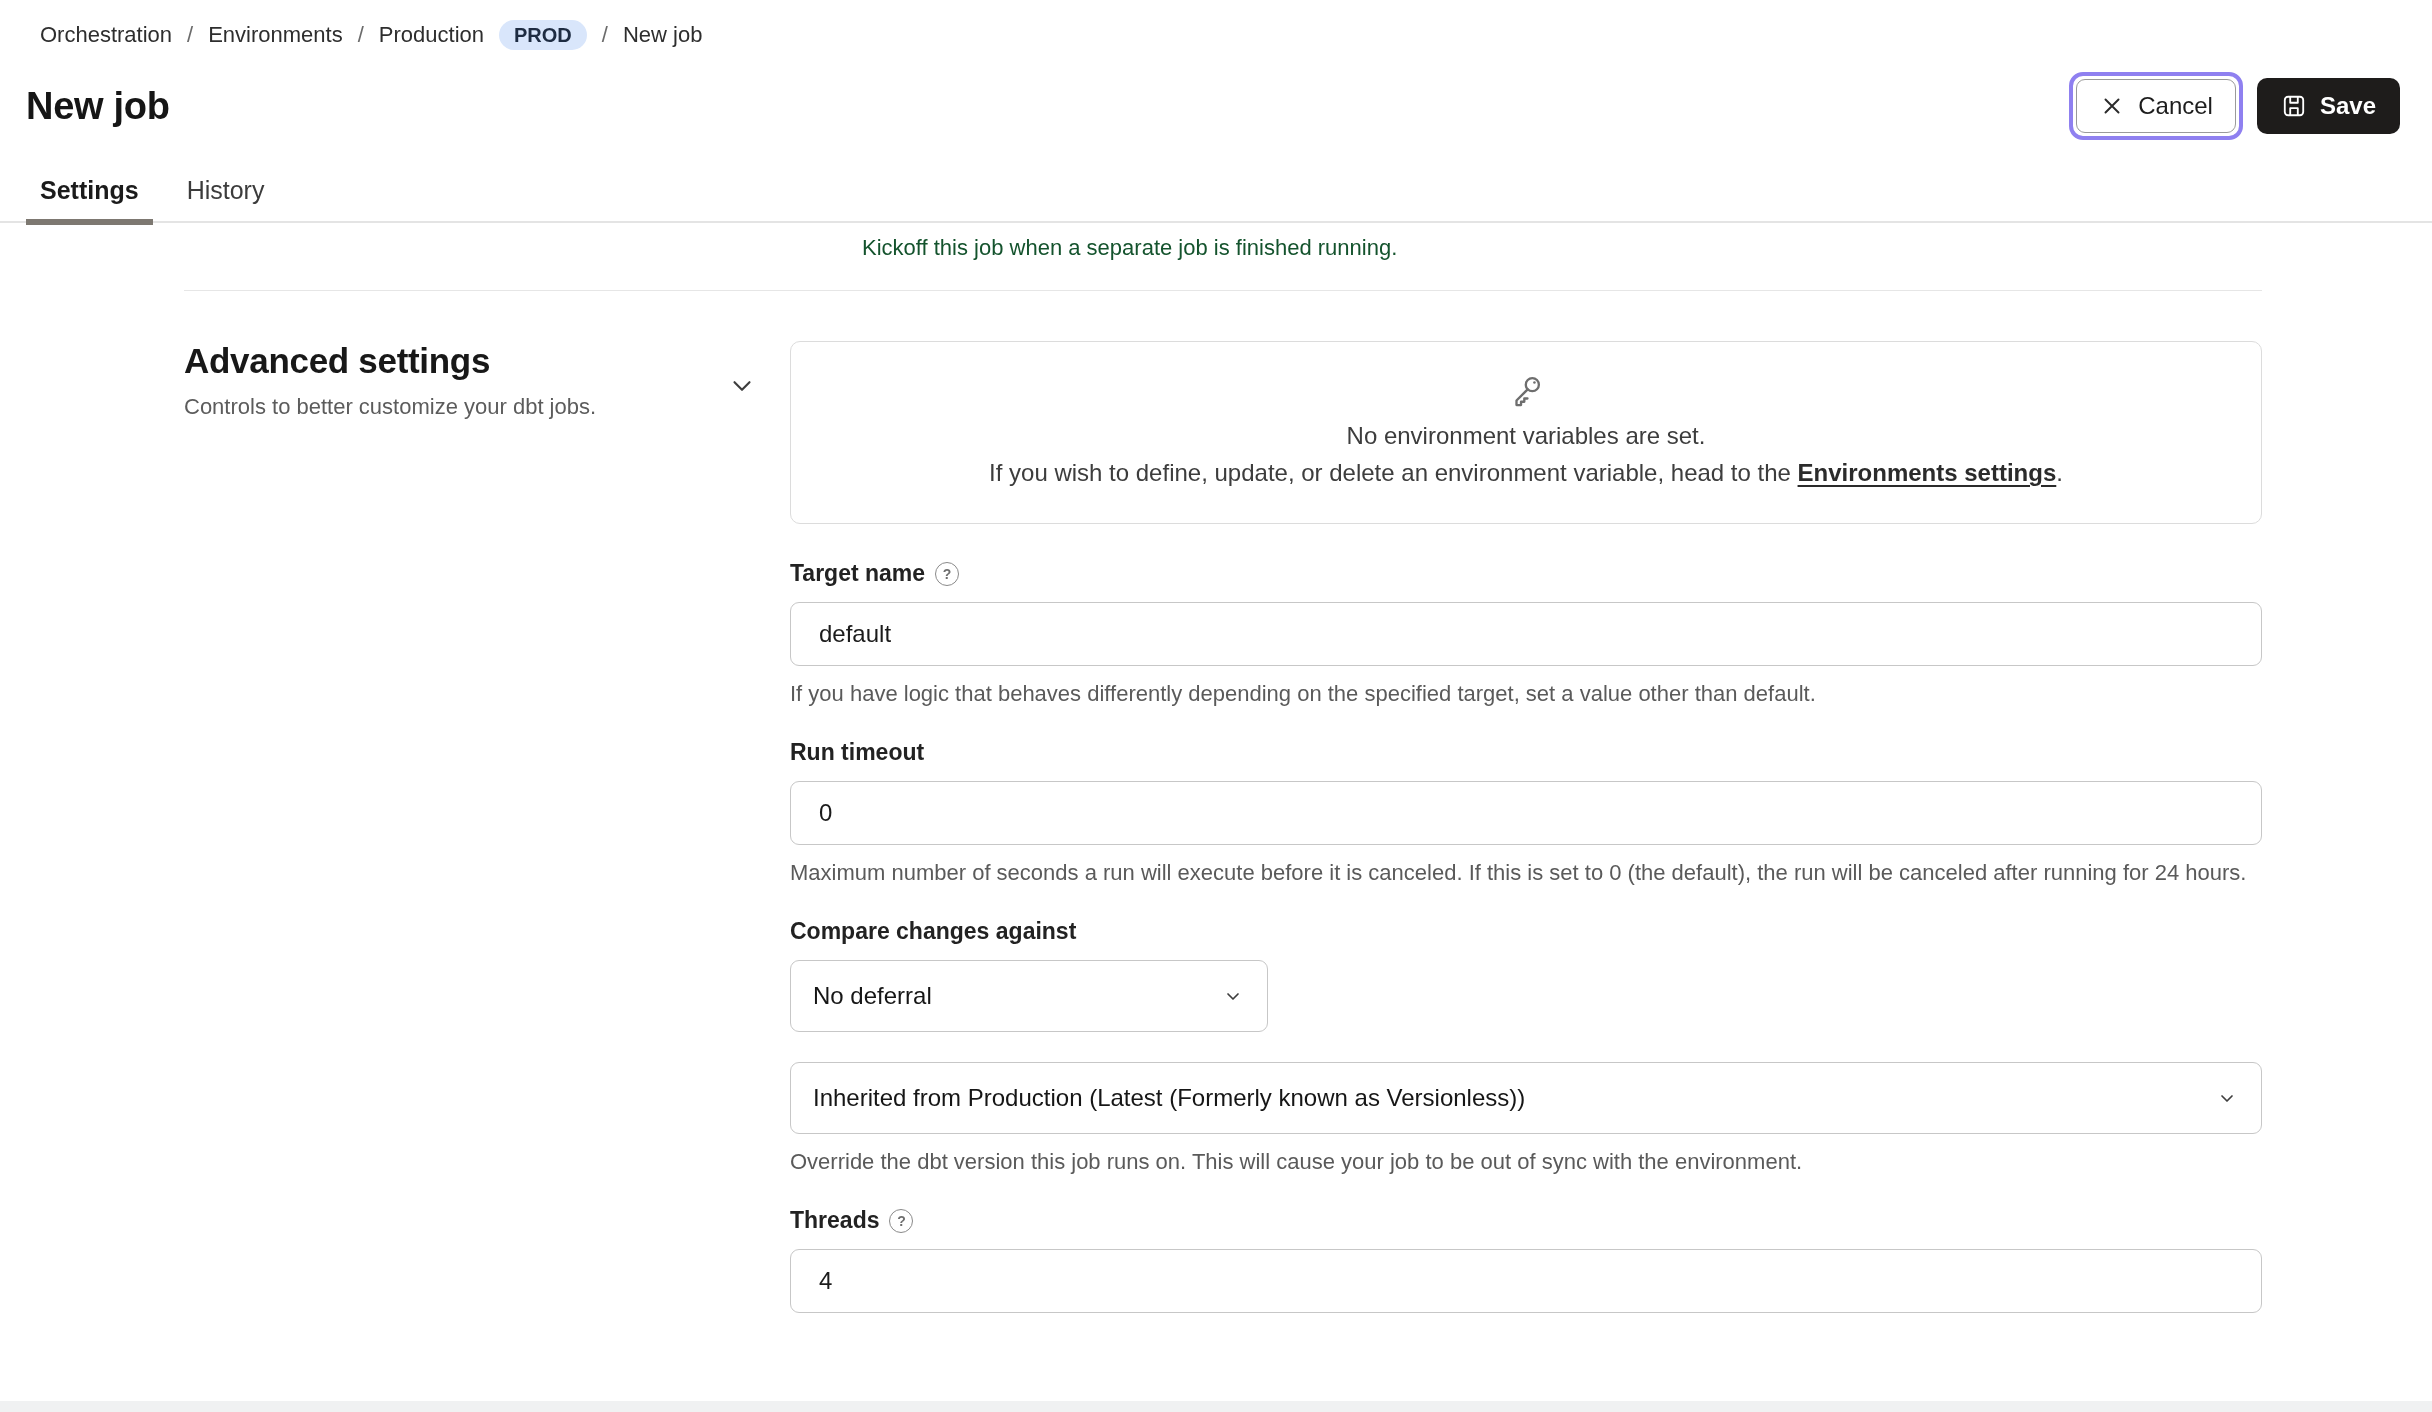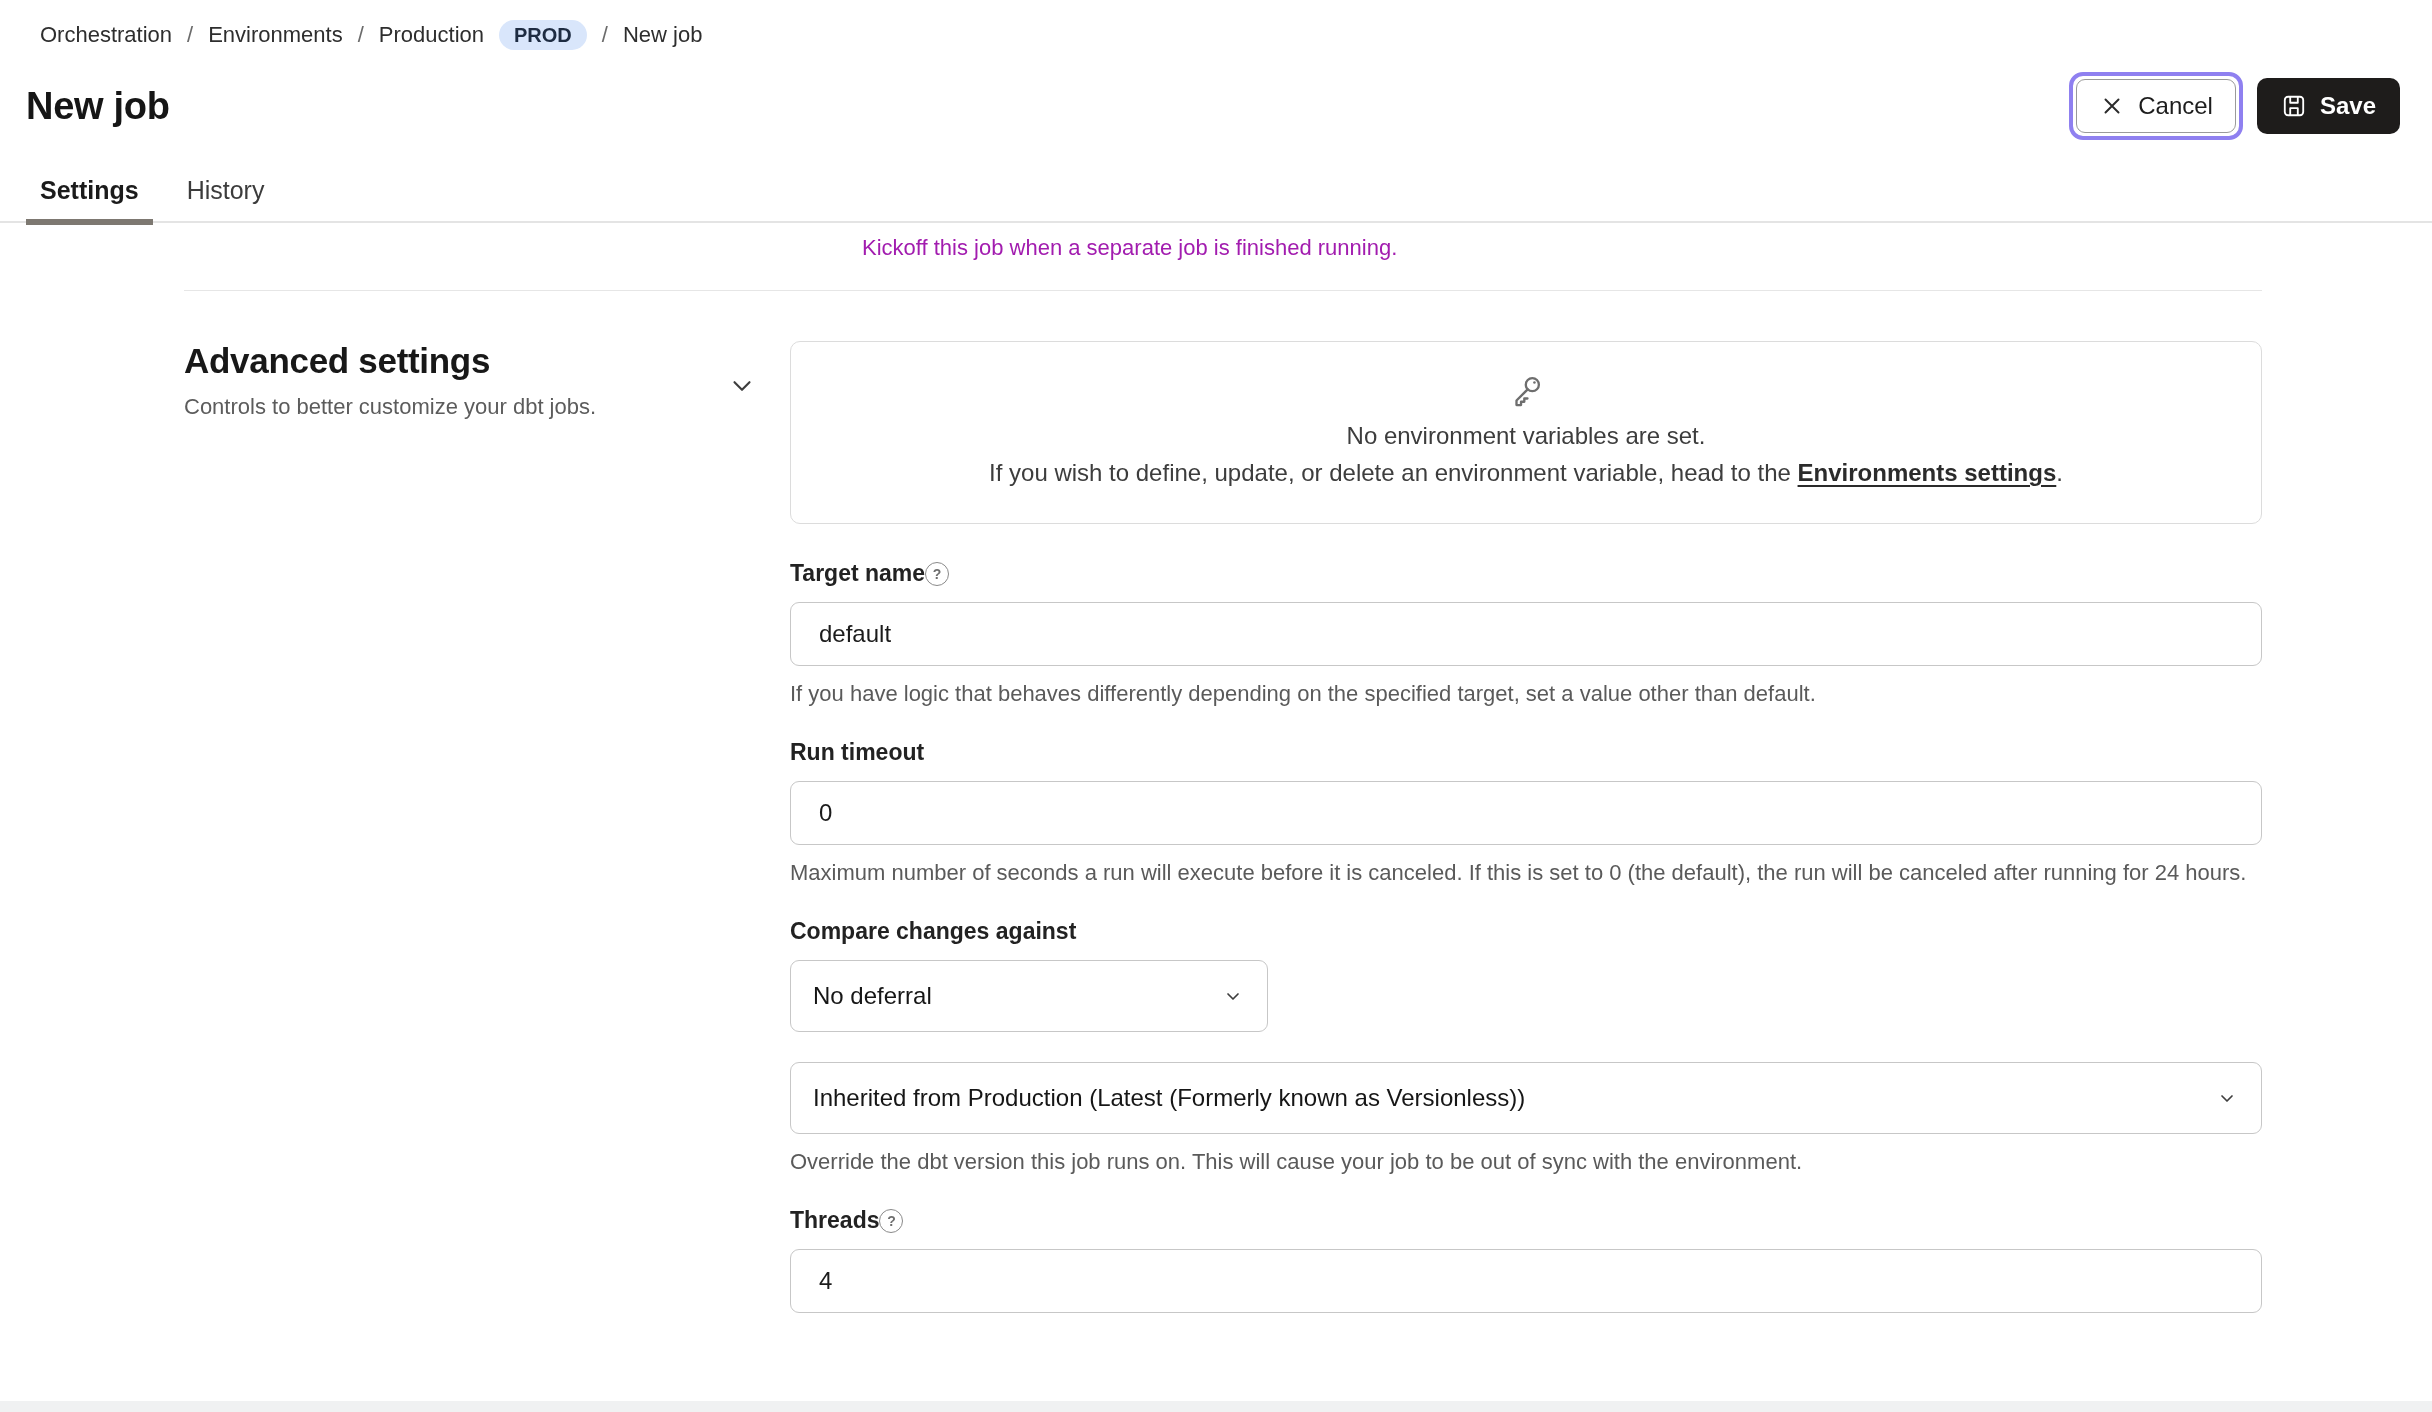--- a/index.html
+++ b/index.html
@@ -16,34 +16,34 @@
   .page-title{font-size:38px;font-weight:700;color:#161616;margin:0;letter-spacing:-0.3px;}
   .actions{display:flex;align-items:center;gap:14px;}
   .cancel-ring{border:4px solid #8f80f0;border-radius:14px;padding:3px;background:#fff;}
   .btn{display:flex;align-items:center;gap:13px;font-family:inherit;font-size:24px;cursor:pointer;line-height:1;}
   .btn-cancel{background:#ffffff;border:1px solid #9a9a9a;border-radius:9px;padding:13px 22px;color:#1d1d1d;font-weight:500;}
   .btn-save{background:#1e1c1b;border:none;border-radius:10px;padding:15px 24px;color:#ffffff;font-weight:600;}
   .tabs{display:flex;gap:20px;padding:24px 0 0 26px;border-bottom:2px solid #e4e4e4;}
   .tab{font-size:25px;padding:12px 14px 14px 14px;color:#3c3c3c;border-bottom:6px solid transparent;margin-bottom:-4px;cursor:pointer;}
   .tab.active{font-weight:700;color:#1b1b1b;border-bottom-color:#7d7871;}
   
-  .kickoff{margin:10px 0 0 862px;font-size:22px;color:#a21caf;line-height:30px;}
+  .kickoff{margin:10px 0 0 862px;font-size:22px;color:#14532d;line-height:30px;}
   .divider{height:1px;background:#e6e6e6;margin:27px 170px 0 184px;}
   .adv{display:flex;padding:50px 170px 0 184px;}
   .adv-left{width:583px;flex-shrink:0;position:relative;}
   .adv-title{font-size:35px;font-weight:700;color:#181818;margin:0;letter-spacing:-0.3px;}
   .adv-sub{margin-top:13px;font-size:22px;color:#5c5c5c;}
   .collapse{position:absolute;right:10px;top:30px;cursor:pointer;display:flex;}
   .adv-right{flex:1;min-width:0;margin-left:23px;}
   .env-box{border:1.5px solid #dcdcdc;border-radius:10px;text-align:center;padding:30px 20px 36px 20px;}
   .env-line1{font-size:24px;color:#3d3d3d;margin-top:12px;}
   .env-line2{font-size:24px;color:#3d3d3d;margin-top:9px;}
   .env-link{font-weight:700;text-decoration:underline;text-underline-offset:4px;color:#2b2b2b;cursor:pointer;}
   .field{margin-top:36px;}
-  .label-row{display:flex;align-items:center;}
+  .label-row{display:flex;align-items:center;gap:10px;}
   .field-label{font-size:23px;font-weight:700;color:#222222;}
   .help-icon{width:22px;height:22px;border:1.5px solid #8a8a8a;border-radius:50%;color:#6e6e6e;
     font-size:14px;font-weight:700;display:flex;align-items:center;justify-content:center;cursor:pointer;}
   .text-input{display:block;width:100%;box-sizing:border-box;height:64px;margin-top:15px;
     border:1.5px solid #c7c7c7;border-radius:9px;padding:0 28px;font-size:24px;color:#1b1b1b;
     font-family:inherit;background:#fff;outline:none;}
   .helper{margin-top:13px;font-size:22px;color:#5a5a5a;line-height:30px;max-width:1460px;}
   .select{height:72px;margin-top:15px;border:1.5px solid #c7c7c7;border-radius:9px;background:#fff;
     display:flex;align-items:center;justify-content:space-between;padding:8px 22px;cursor:pointer;box-sizing:border-box;}
   .select-value{font-size:24px;font-weight:500;color:#161616;white-space:nowrap;overflow:hidden;}

